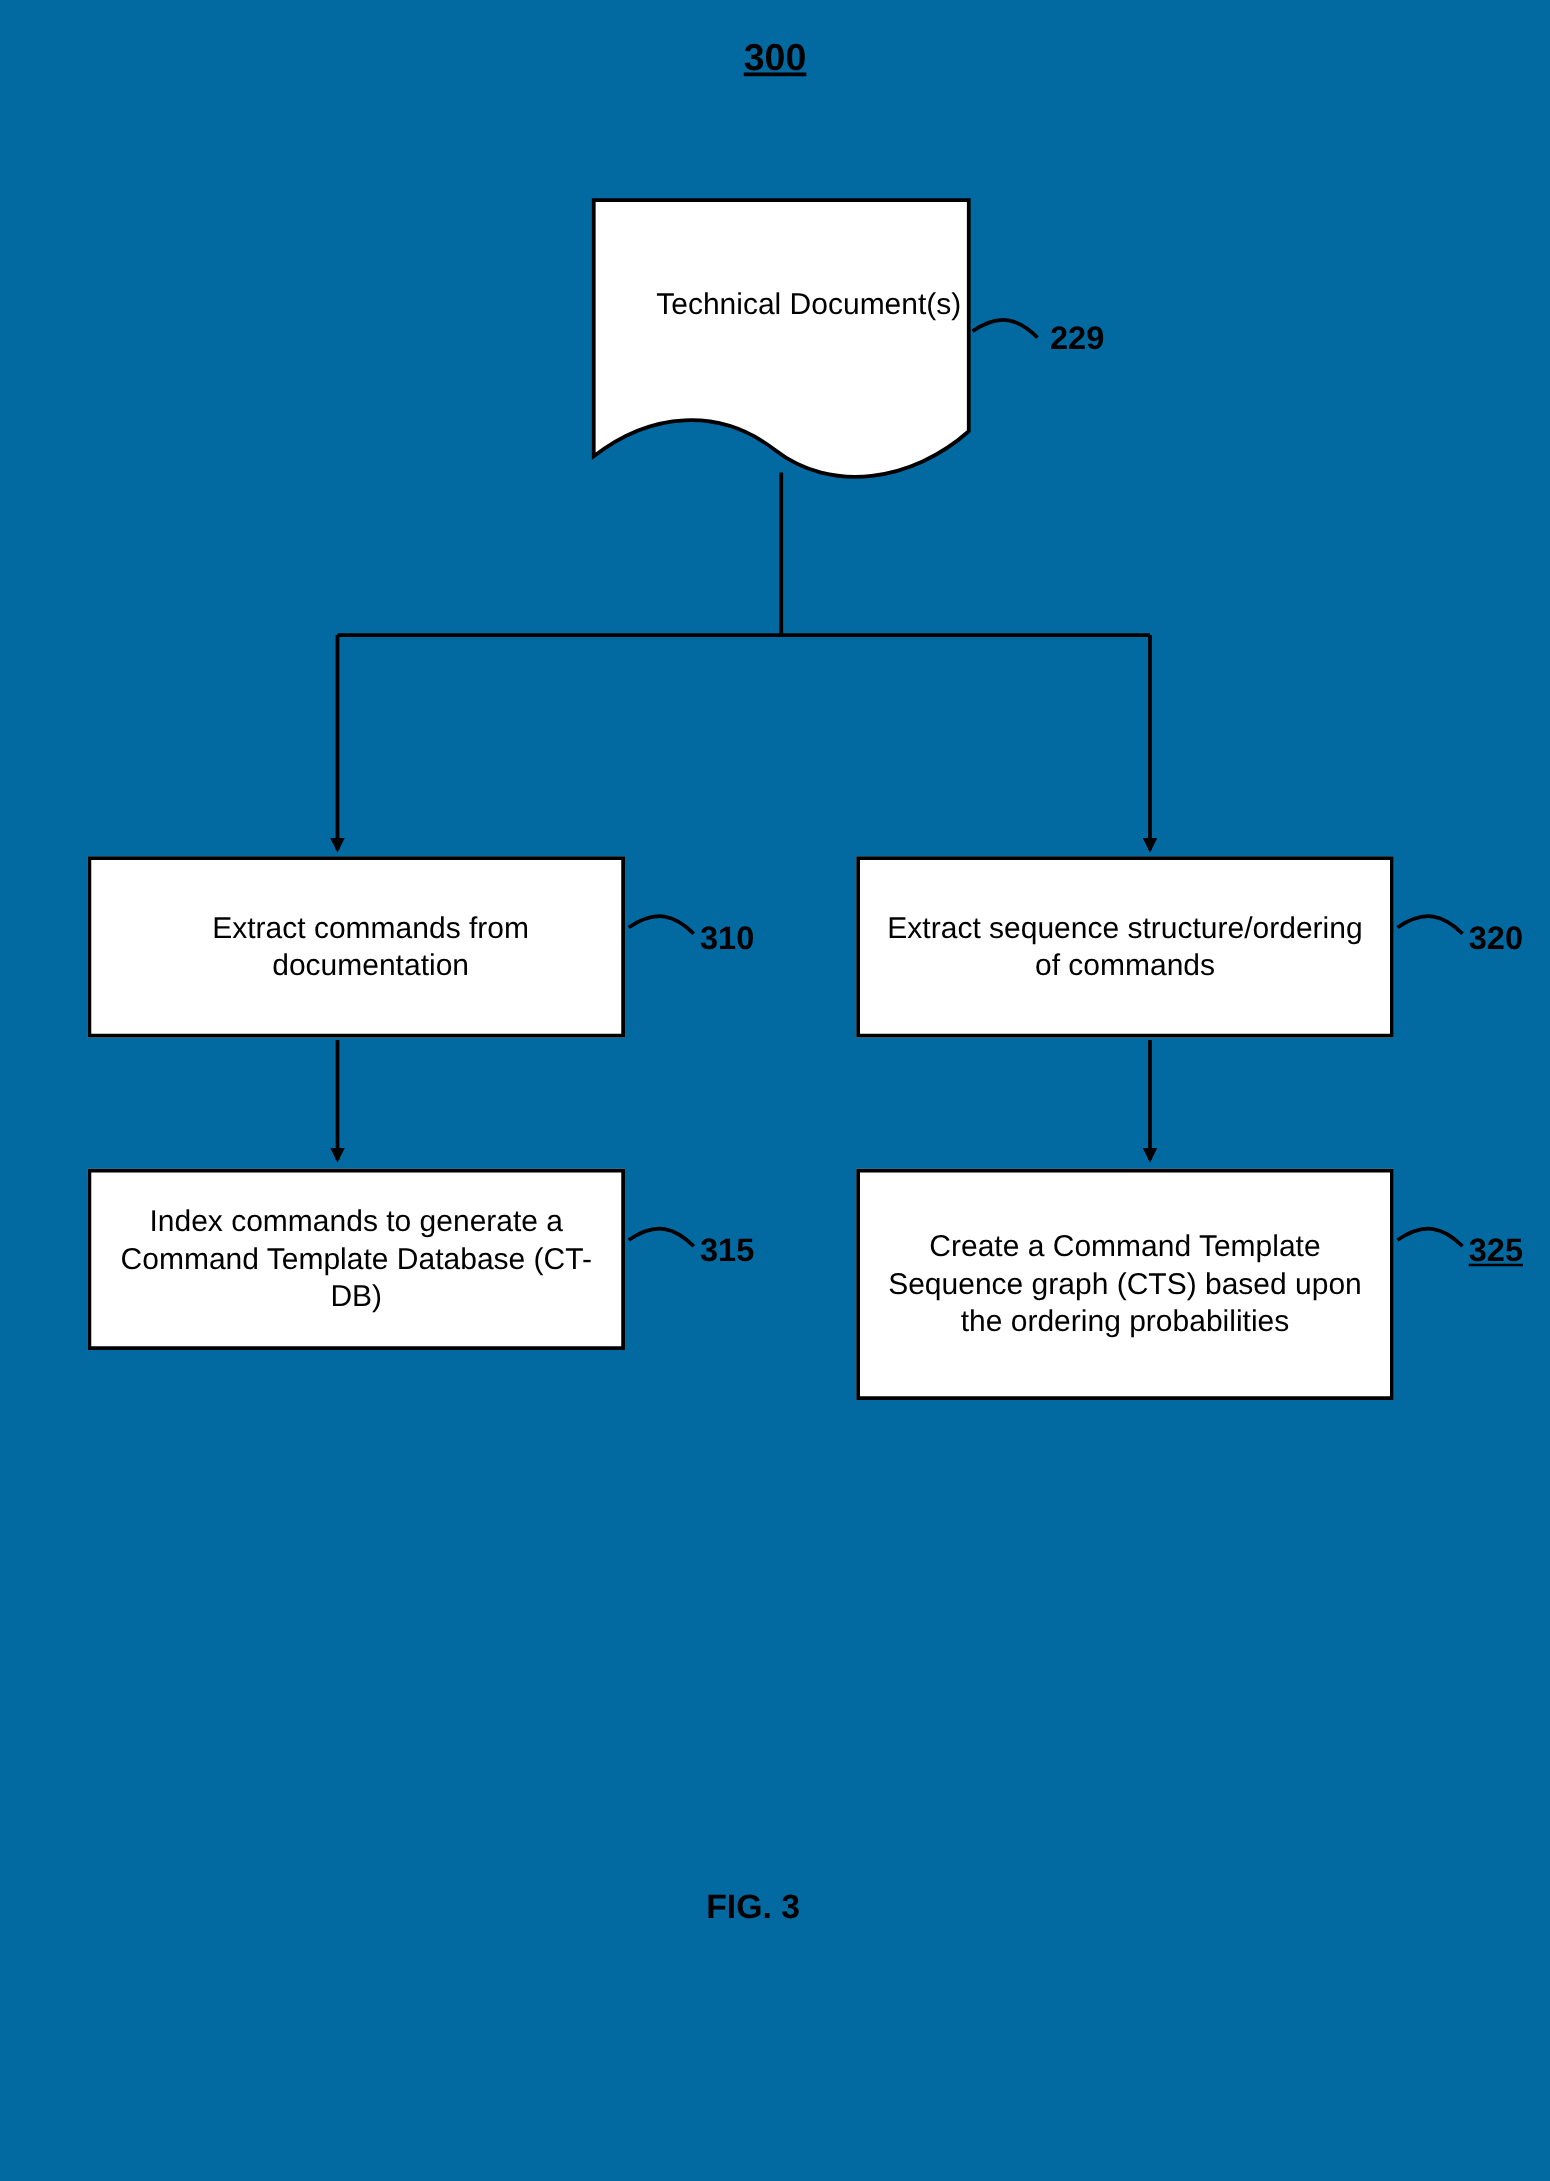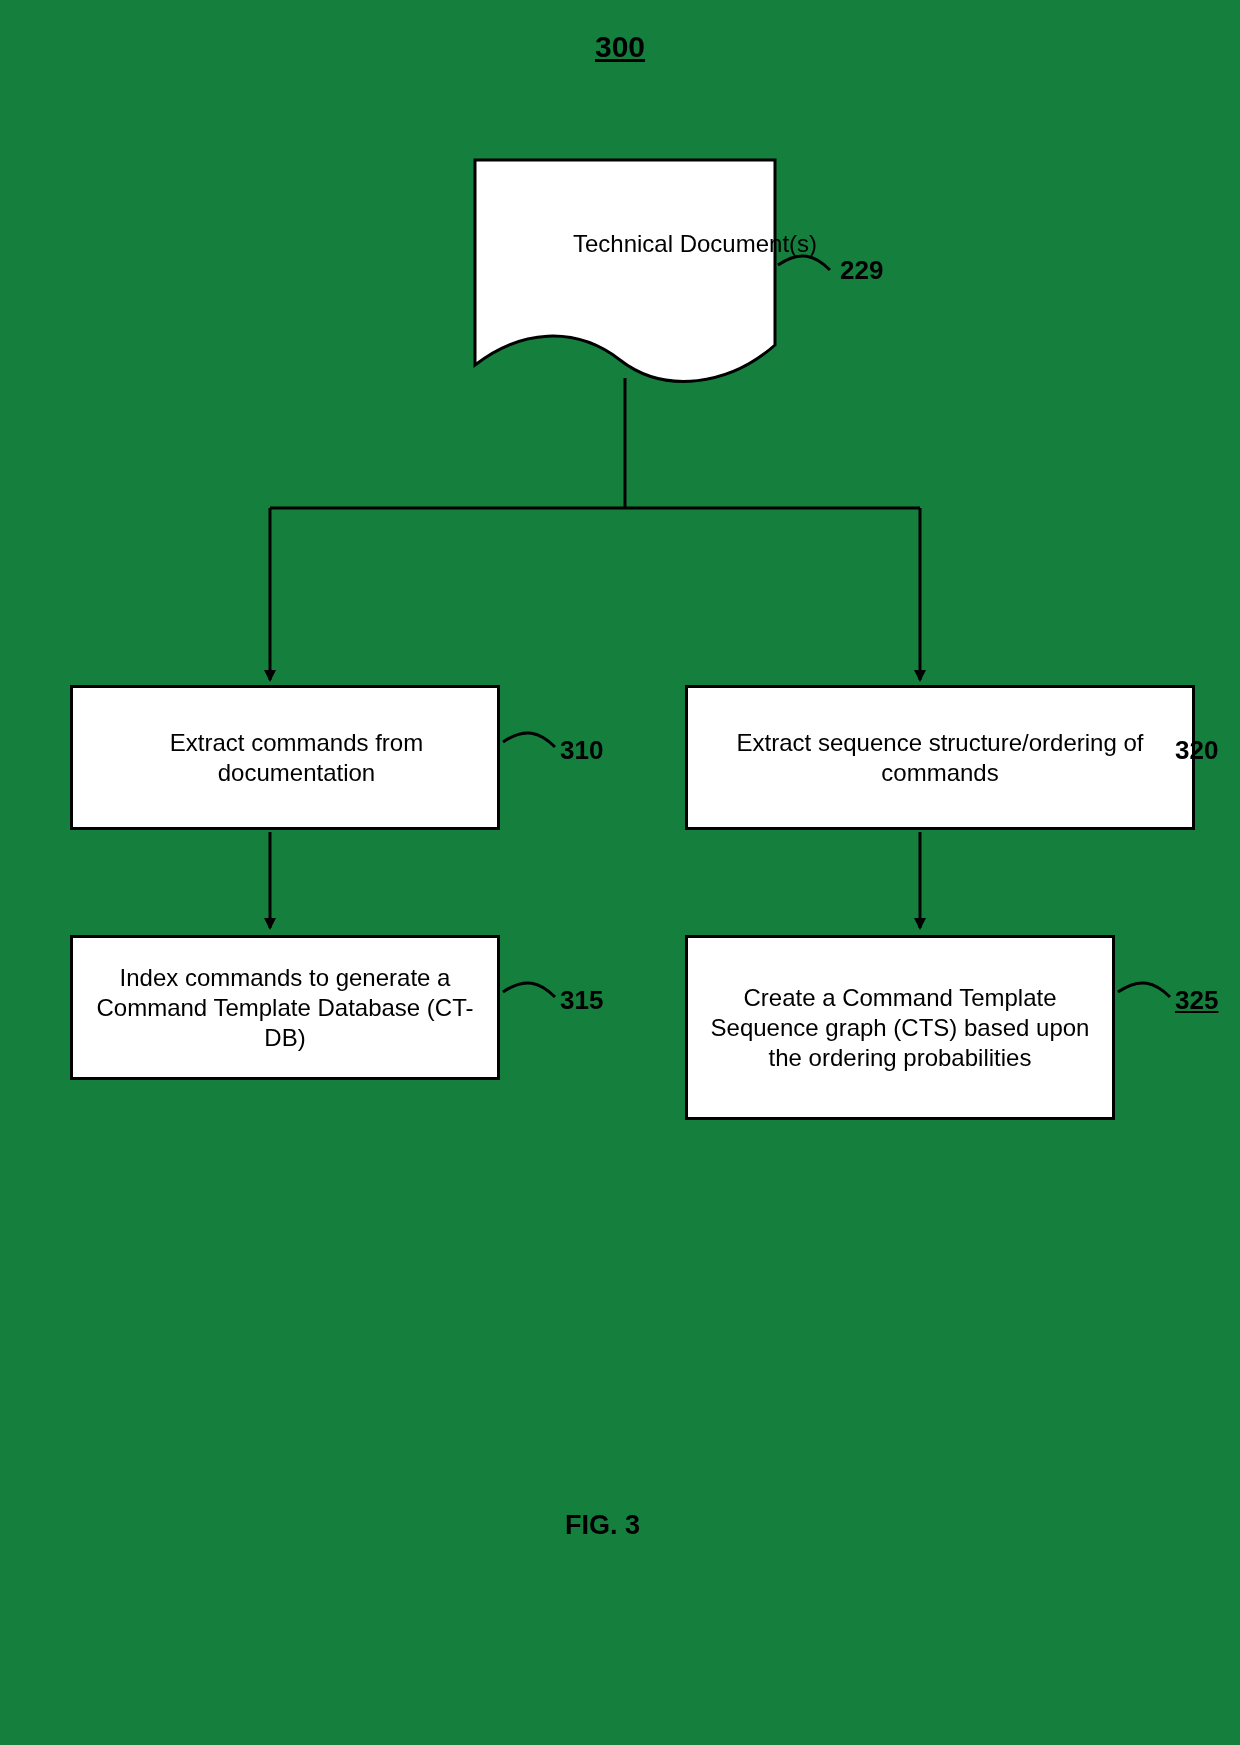--- a/index.html
+++ b/index.html
@@ -5,21 +5,21 @@
   html, body {
     margin: 0;
     padding: 0;
     background: #ffffff;
     font-family: Arial, Helvetica, sans-serif;
   }
   .page {
     position: relative;
     width: 1240px;
     height: 1745px;
-    background: #15803d;
+    background: #0369a1;
   }
   .title-num {
     position: absolute;
     font-weight: bold;
     font-size: 30px;
     text-decoration: underline;
     color: #000;
   }
   .fig-caption {
     position: absolute;
@@ -95,30 +95,30 @@
     <line x1="270" y1="832" x2="270" y2="928" stroke="#000" stroke-width="3" marker-end="url(#arrowhead)"></line>
 
     <line x1="920" y1="832" x2="920" y2="928" stroke="#000" stroke-width="3" marker-end="url(#arrowhead)"></line>
 
     <path d="M 503 742 C 525 727, 540 732, 555 747" stroke="#000" stroke-width="3" fill="none"></path>
     <path d="M 503 992 C 525 977, 540 982, 555 997" stroke="#000" stroke-width="3" fill="none"></path>
     <path d="M 1118 742 C 1140 727, 1155 732, 1170 747" stroke="#000" stroke-width="3" fill="none"></path>
     <path d="M 1118 992 C 1140 977, 1155 982, 1170 997" stroke="#000" stroke-width="3" fill="none"></path>
   </svg>
 
-  <div class="doc-text" style="left:475px; top:230px; width:344px;padding-left:48px;">Technical Document(s)</div>
+  <div class="doc-text" style="left:475px; top:230px; width:344px;">Technical Document(s)</div>
   <div class="ref-label" style="left:840px; top:255px;">229</div>
 
   <div class="box" style="left:70px; top:685px; width:430px; height:145px;padding-left:35px;">Extract commands from documentation</div>
   <div class="ref-label" style="left:560px; top:735px;">310</div>
 
   <div class="box" style="left:70px; top:935px; width:430px; height:145px;">Index commands to generate a Command Template Database (CT-DB)</div>
   <div class="ref-label" style="left:560px; top:985px;">315</div>
 
-  <div class="box" style="left:685px; top:685px; width:510px; height:145px;">Extract sequence structure/ordering of commands</div>
+  <div class="box" style="left:685px; top:685px; width:430px; height:145px;">Extract sequence structure/ordering of commands</div>
   <div class="ref-label" style="left:1175px; top:735px;">320</div>
 
   <div class="box" style="left:685px; top:935px; width:430px; height:185px;">Create a Command Template Sequence graph (CTS) based upon the ordering probabilities</div>
   <div class="ref-label" style="left:1175px; top:985px;text-decoration:underline;">325</div>
 
   <div class="fig-caption" style="left:565px; top:1510px;">FIG. 3</div>
 
 </div>
 
 </body></html>

